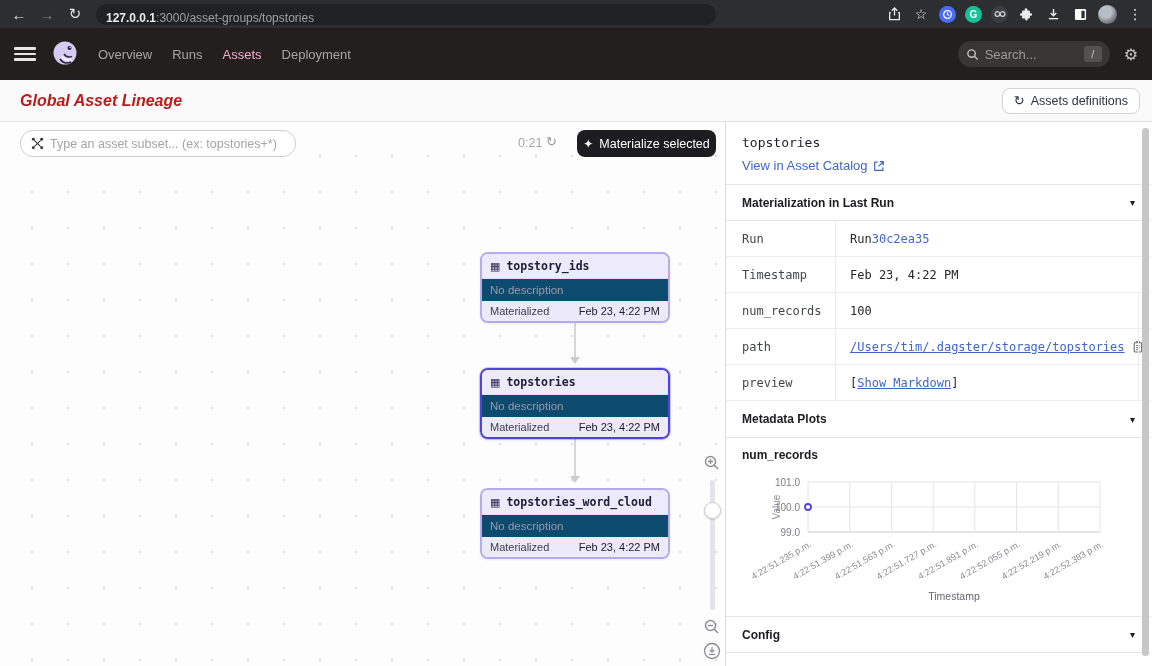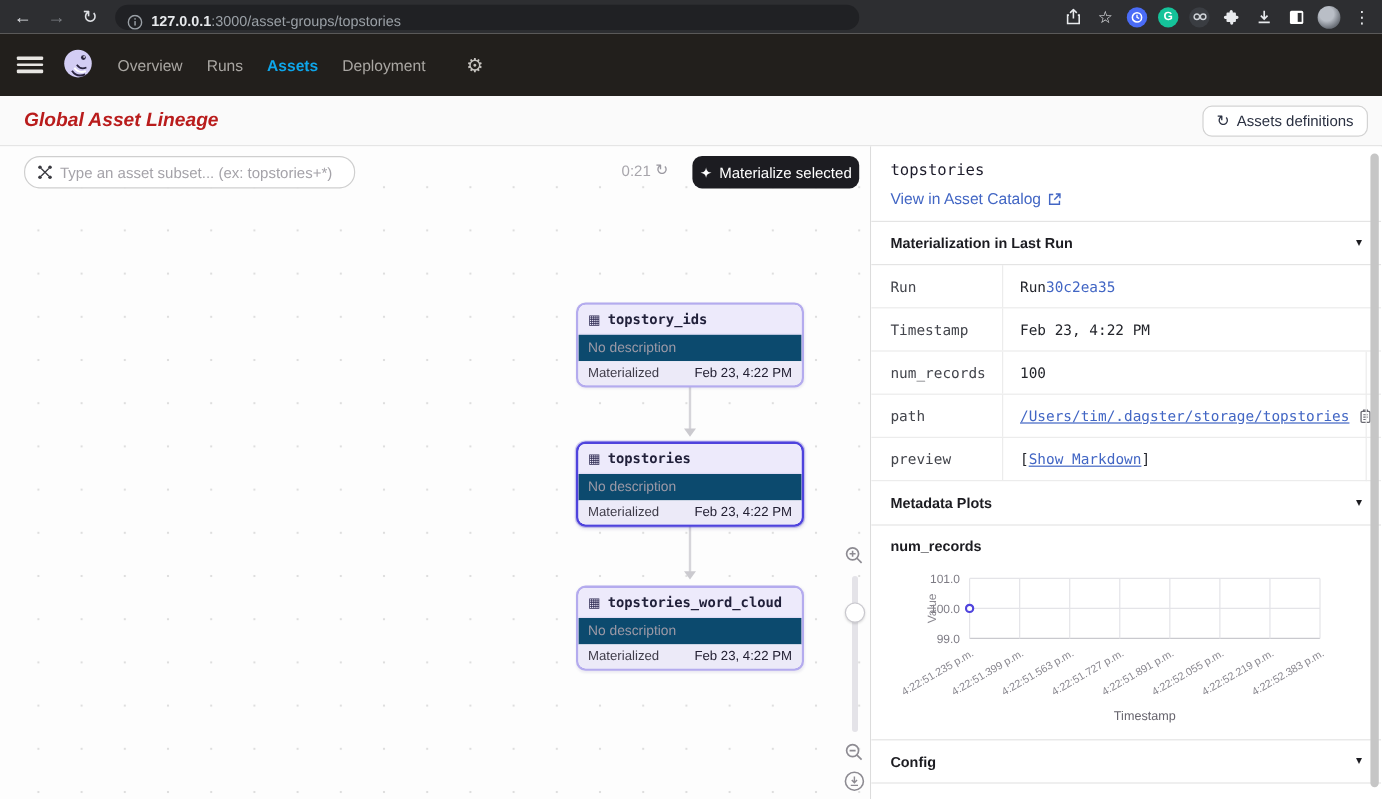--- a/index.html
+++ b/index.html
@@ -2,38 +2,38 @@
 <html><head>
 <meta charset="utf-8">
 <style>
   * { box-sizing: border-box; margin: 0; padding: 0; }
   html,body { width:1152px; height:666px; overflow:hidden; font-family:"Liberation Sans",sans-serif; background:#fff; }
 
   
   .chrome { height:28px; background:#2d2e31; display:flex; align-items:center; padding:0 8px; gap:6px; }
   .chrome .navbtn { color:#dfe1e5; font-size:15px; width:22px; height:22px; display:flex; align-items:center; justify-content:center; border-radius:50%; }
   .chrome .navbtn.dim { color:#7d8085; }
-  .urlpill { width:620px; height:21px; margin-left:4px; background:#202124; border-radius:11px; display:flex; align-items:flex-end; padding:0 10px; gap:7px; }
+  .urlpill { width:620px; height:21px; margin-left:4px; background:#202124; border-radius:11px; display:flex; align-items:flex-start; padding:0 10px; gap:7px;flex-direction:column; }
   .urltext { font-size:12px; color:#9aa0a6; white-space:nowrap; }
   .urltext b { color:#e8eaed; font-weight:bold; }
   .chrome-right { margin-left:auto; display:flex; align-items:center; gap:9px; }
   .cicon { width:18px; height:18px; display:flex; align-items:center; justify-content:center; color:#e8eaed; font-size:14px; }
   .extdot { width:17px; height:17px; border-radius:50%; display:flex; align-items:center; justify-content:center; font-size:10px; font-weight:bold; color:#fff; }
   .ext-blue { background:#4a6cf7; }
   .ext-green { background:#15c39a; }
   .ext-dark { background:#3a3d42; }
   .avatar { width:19px; height:19px; border-radius:50%; background:radial-gradient(circle at 40% 35%, #b9bec6 0 35%, #6e737b 70%, #4c5057); }
 
   
   .dgnav { height:52px; background:#221f1c; display:flex; align-items:center; padding:0 14px; }
   .hamburger { width:22px; display:flex; flex-direction:column; gap:3px; margin-right:14px; cursor:pointer; }
   .hamburger span { display:block; height:2.5px; background:#e8e6e3; border-radius:1px; }
   .dglogo { width:30px; height:30px; margin-right:18px; }
   .dgnav .navitem { font-size:13px; color:#a9a6a2; margin-right:20px; cursor:pointer; }
-  .dgnav .navitem.active { color:#0ea5e9; font-weight:bold; }
+  .dgnav .navitem.active { color:#f9a8d4; font-weight:normal; }
   .searchpill { margin-left:auto; width:152px; height:26px; border-radius:13px; background:rgba(255,255,255,0.10); display:flex; align-items:center; padding:0 8px; gap:6px; }
   .searchpill .ph { font-size:13px; color:#9d9a96; flex:1; }
   .slash { width:18px; height:16px; background:rgba(255,255,255,0.14); border-radius:3px; color:#c6c3bf; font-size:11px; display:flex; align-items:center; justify-content:center; }
   .gear { margin-left:14px; color:#c6c3bf; font-size:16px; font-family:"DejaVu Sans",sans-serif; cursor:pointer; }
 
   
   .pagehead { height:42px; background:#fafafa; border-bottom:1px solid #e0e0e0; display:flex; align-items:center; padding:0 12px 0 20px; }
   .pagetitle { font-size:16px; font-weight:600; color:#b91c1c;font-style:italic; }
   .reloadbtn { margin-left:auto; height:26px; background:#fff; border:1px solid #d3d3d3; border-radius:8px; display:flex; align-items:center; gap:6px; padding:0 11px; font-size:12.5px; color:#2b3142; cursor:pointer; }
   .reloadbtn .ri { font-size:13px; color:#2b3142; }
@@ -165,20 +165,28 @@
     <circle cx="19.5" cy="9" r="2" fill="#2a2440"></circle>
     <circle cx="20.1" cy="8.4" r="0.7" fill="#efeefc"></circle>
     <path d="M10 20 q4 6 11 3" stroke="#2a2440" stroke-width="1.6" fill="none"></path>
     <path d="M12 17.5 q3.5 5 9.5 2.7" stroke="#ffffff" stroke-width="1.6" fill="none"></path>
     <path d="M14 15 q3 4.4 8 2.3" stroke="#2a2440" stroke-width="1.4" fill="none"></path>
   </svg>
   <span class="navitem">Overview</span>
   <span class="navitem">Runs</span>
   <span class="navitem active">Assets</span>
   <span class="navitem">Deployment</span>
+  <div class="searchpill">
+    <svg width="13" height="13" viewBox="0 0 14 14">
+        <circle cx="6" cy="6" r="4" fill="none" stroke="#c6c3bf" stroke-width="1.5"></circle>
+        <path d="M9 9 L12.5 12.5" stroke="#c6c3bf" stroke-width="1.5"></path>
+      </svg>
+    <span class="ph">Search...</span>
+    <span class="slash">/</span>
+  </div>
   <span class="gear">⚙</span>
 </div>
 
 <div class="pagehead">
   <span class="pagetitle">Global Asset Lineage</span>
   <button class="reloadbtn">
     <span class="ri">↻</span>
     <span>Assets definitions</span>
   </button>
 </div>

